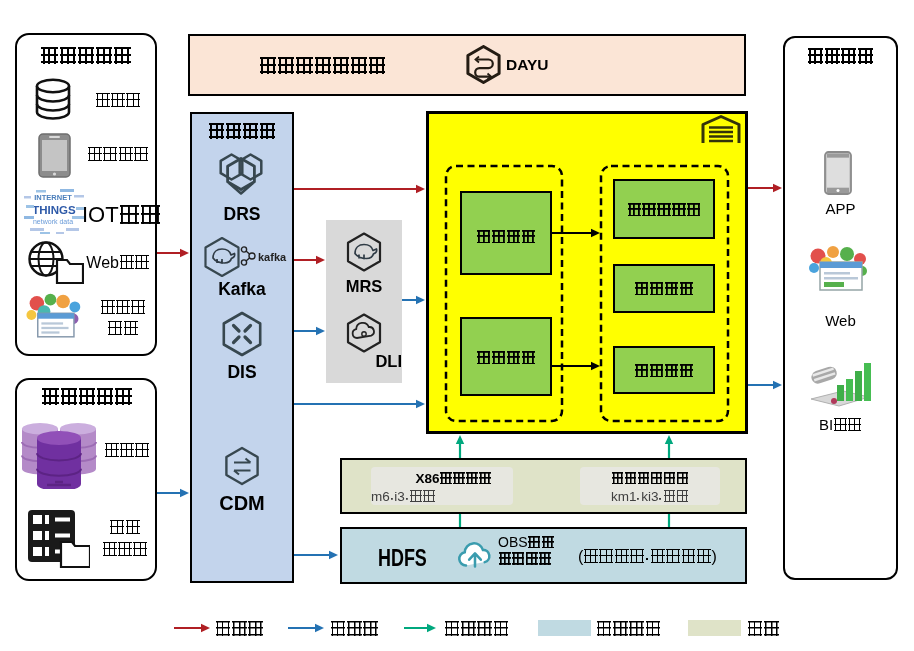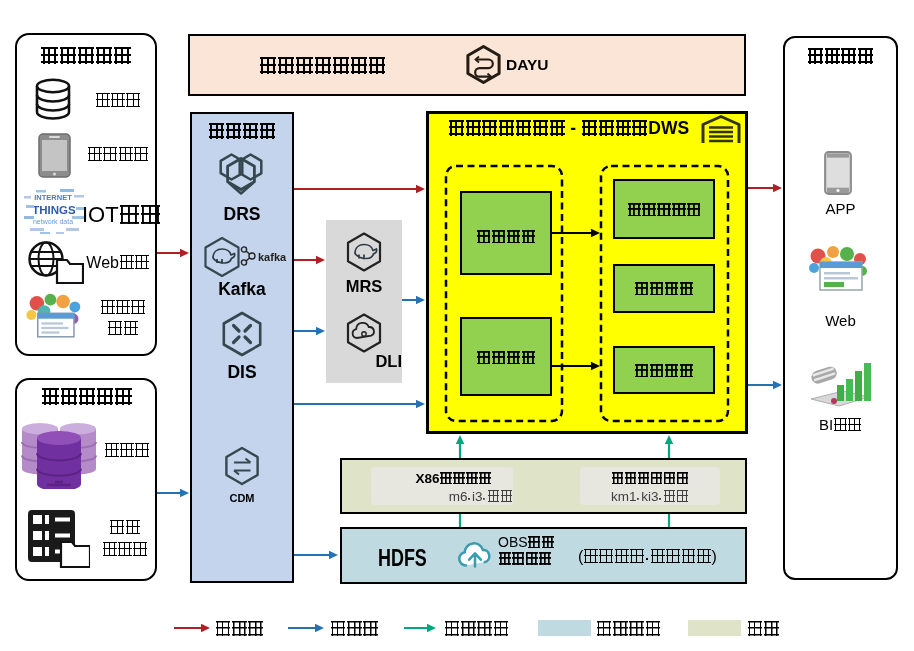--- a/index.html
+++ b/index.html
@@ -239,35 +239,34 @@
 <div class="t" style="left:88px;top:297px;width:70px;font-size:16px;font-weight:normal;color:#000;text-align:center;line-height:21px;white-space:normal"><i class="z"></i><i class="z"></i><i class="z"></i><br><i class="z"></i><i class="z"></i></div>
 <div class="t" style="left:20px;top:386px;width:134px;font-size:19px;font-weight:bold;color:#000;text-align:center"><i class="y"></i><i class="y"></i><i class="y"></i><i class="y"></i><i class="y"></i></div>
 <div class="t" style="left:96px;top:442px;width:62px;font-size:16px;font-weight:normal;color:#000;text-align:center"><i class="z"></i><i class="z"></i><i class="z"></i></div>
 <div class="t" style="left:92px;top:517px;width:66px;font-size:16px;font-weight:normal;color:#000;text-align:center;line-height:22px;white-space:normal"><i class="z"></i><i class="z"></i><br><i class="z"></i><i class="z"></i><i class="z"></i></div>
 <div class="t" style="left:259px;top:55px;width:200px;font-size:19px;font-weight:bold;color:#000;text-align:left"><i class="y"></i><i class="y"></i><i class="y"></i><i class="y"></i><i class="y"></i><i class="y"></i><i class="y"></i></div>
 <div class="t" style="left:506px;top:56px;width:60px;font-size:15.5px;font-weight:bold;color:#000;text-align:left">DAYU</div>
 <div class="t" style="left:190px;top:121px;width:104px;font-size:17.5px;font-weight:bold;color:#000;text-align:center"><i class="y"></i><i class="y"></i><i class="y"></i><i class="y"></i></div>
 <div class="t" style="left:190px;top:204px;width:104px;font-size:17.5px;font-weight:bold;color:#000;text-align:center">DRS</div>
 <div class="t" style="left:190px;top:279px;width:104px;font-size:17.5px;font-weight:bold;color:#000;text-align:center">Kafka</div>
 <div class="t" style="left:190px;top:362px;width:104px;font-size:17.5px;font-weight:bold;color:#000;text-align:center">DIS</div>
-<div class="t" style="left:190px;top:492px;width:104px;font-size:11px;font-weight:bold;color:#000;text-align:center">CDM</div>
+<div class="t" style="left:190px;top:492px;width:104px;font-size:20px;font-weight:bold;color:#000;text-align:center">CDM</div>
 <div class="t" style="left:326px;top:277px;width:76px;font-size:16.5px;font-weight:bold;color:#000;text-align:center">MRS</div>
 <div class="t" style="left:326px;top:352px;width:76px;font-size:16.5px;font-weight:bold;color:#000;text-align:right">DLI</div>
-<div class="t" style="left:426px;top:118px;width:285px;font-size:17.5px;font-weight:bold;color:#000;text-align:center"><i class="y"></i><i class="y"></i><i class="y"></i><i class="y"></i><i class="y"></i><i class="y"></i><i class="y"></i> - <i class="y"></i><i class="y"></i><i class="y"></i><i class="y"></i>DWS</div>
 <div class="t" style="left:460px;top:228px;width:92px;font-size:15.5px;font-weight:bold;color:#000;text-align:center"><i class="y"></i><i class="y"></i><i class="y"></i><i class="y"></i></div>
 <div class="t" style="left:460px;top:349px;width:92px;font-size:15.5px;font-weight:bold;color:#000;text-align:center"><i class="y"></i><i class="y"></i><i class="y"></i><i class="y"></i></div>
 <div class="t" style="left:613px;top:201px;width:102px;font-size:15.5px;font-weight:bold;color:#000;text-align:center"><i class="y"></i><i class="y"></i><i class="y"></i><i class="y"></i><i class="y"></i></div>
 <div class="t" style="left:613px;top:280px;width:102px;font-size:15.5px;font-weight:bold;color:#000;text-align:center"><i class="y"></i><i class="y"></i><i class="y"></i><i class="y"></i></div>
 <div class="t" style="left:613px;top:362px;width:102px;font-size:15.5px;font-weight:bold;color:#000;text-align:center"><i class="y"></i><i class="y"></i><i class="y"></i><i class="y"></i></div>
 <div class="t" style="left:783px;top:46px;width:115px;font-size:17.5px;font-weight:bold;color:#000;text-align:center"><i class="y"></i><i class="y"></i><i class="y"></i><i class="y"></i></div>
 <div class="t" style="left:783px;top:200px;width:115px;font-size:15px;font-weight:normal;color:#000;text-align:center">APP</div>
 <div class="t" style="left:783px;top:312px;width:115px;font-size:15px;font-weight:normal;color:#000;text-align:center">Web</div>
 <div class="t" style="left:783px;top:416px;width:115px;font-size:15px;font-weight:normal;color:#000;text-align:center">BI<i class="z"></i><i class="z"></i></div>
 <div class="t" style="left:371px;top:471px;width:165px;font-size:13.5px;font-weight:bold;color:#000;text-align:center">X86<i class="y"></i><i class="y"></i><i class="y"></i><i class="y"></i></div>
-<div class="t" style="left:371px;top:489px;width:142px;font-size:13.5px;font-weight:normal;color:#404040;text-align:right">m6<i class="d"></i>i3<i class="d"></i><i class="z"></i><i class="z"></i></div>
+<div class="t" style="left:371px;top:489px;width:142px;font-size:13.5px;font-weight:normal;color:#404040;text-align:left">m6<i class="d"></i>i3<i class="d"></i><i class="z"></i><i class="z"></i></div>
 <div class="t" style="left:580px;top:471px;width:140px;font-size:13.5px;font-weight:bold;color:#000;text-align:center"><i class="y"></i><i class="y"></i><i class="y"></i><i class="y"></i><i class="y"></i><i class="y"></i></div>
 <div class="t" style="left:580px;top:489px;width:140px;font-size:13.5px;font-weight:normal;color:#404040;text-align:center">km1<i class="d"></i>ki3<i class="d"></i><i class="z"></i><i class="z"></i></div>
 <div class="t" style="left:378px;top:545px;width:100px;font-size:23px;font-weight:bold;text-align:left;transform:scaleX(.78);transform-origin:0 0">HDFS</div>
 <div class="t" style="left:498px;top:534px;width:70px;font-size:14px;font-weight:normal;color:#000;text-align:left;line-height:16.5px;white-space:normal">OBS<i class="y"></i><i class="y"></i><br><i class="y"></i><i class="y"></i><i class="y"></i><i class="y"></i></div>
 <div class="t" style="left:578px;top:548px;width:160px;font-size:16px;font-weight:normal;color:#000;text-align:left">(<i class="z"></i><i class="z"></i><i class="z"></i><i class="z"></i><i class="d"></i><i class="z"></i><i class="z"></i><i class="z"></i><i class="z"></i>)</div>
 <div class="t" style="left:215px;top:619px;width:60px;font-size:17px;font-weight:normal;color:#000;text-align:left"><i class="z"></i><i class="z"></i><i class="z"></i></div>
 <div class="t" style="left:330px;top:619px;width:60px;font-size:17px;font-weight:normal;color:#000;text-align:left"><i class="z"></i><i class="z"></i><i class="z"></i></div>
 <div class="t" style="left:444px;top:619px;width:80px;font-size:17px;font-weight:normal;color:#000;text-align:left"><i class="z"></i><i class="z"></i><i class="z"></i><i class="z"></i></div>
 <div class="t" style="left:596px;top:619px;width:80px;font-size:17px;font-weight:normal;color:#000;text-align:left"><i class="z"></i><i class="z"></i><i class="z"></i><i class="z"></i></div>
 <div class="t" style="left:747px;top:619px;width:40px;font-size:17px;font-weight:normal;color:#000;text-align:left"><i class="z"></i><i class="z"></i></div>

